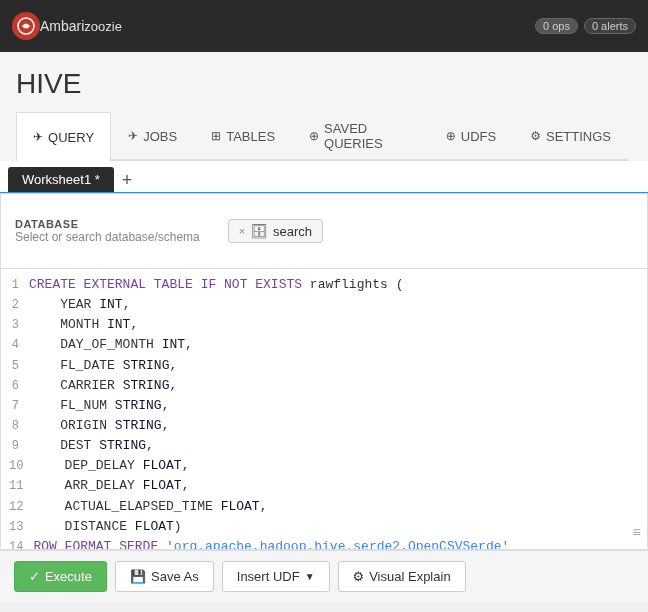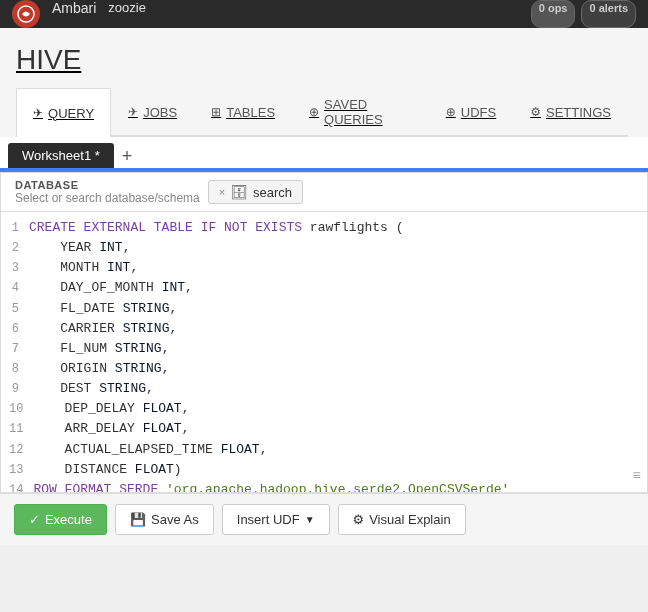--- a/index.html
+++ b/index.html
@@ -1,24 +1,24 @@
 <!DOCTYPE html>
 <html><head>
   <meta charset="utf-8">
   <style>
     * { box-sizing: border-box; margin: 0; padding: 0; }
     body { font-family: 'Helvetica Neue', Arial, sans-serif; background: #f0f0f0; width: 648px; height: 612px; overflow: hidden; }
 
     
     .topbar {
       background: #2a2a2a;
-      height: 28px;
-      display: flex;
+      height: 52px;
+      display: flex;
+      align-items: center;
       padding: 0 12px;
-      gap: 12px;
     }
     .topbar-logo {
       width: 28px; height: 28px;
       background: #c0392b;
       border-radius: 50%;
       display: flex; align-items: center; justify-content: center;
       color: white; font-weight: bold; font-size: 11px;
     }
     .topbar-appname {
       color: #e0e0e0;
@@ -29,31 +29,29 @@
       color: #e0e0e0;
       font-size: 13px;
     }
     .topbar-badge {
       background: #555;
       color: #ccc;
       border-radius: 10px;
       padding: 1px 7px;
       font-size: 11px;
       border: 1px solid #666;
-      font-weight: bold;
     }
     .topbar-badge.alert {
       background: #404040;
     }
 
     
     .main {
       background: #f5f5f5;
       padding: 16px 20px 0 16px;
-      text-decoration: underline;
     }
 
     .page-title {
       font-size: 28px;
       font-weight: 300;
       color: #333;
       margin-bottom: 12px;
     }
 
     
@@ -81,21 +79,21 @@
       border-color: #ddd;
       border-bottom-color: white;
       color: #333;
       margin-bottom: -2px;
     }
     .tab-icon { font-size: 12px; }
 
     
     .worksheet-bar {
       background: white;
-      border-bottom: 4px solid #3b82f6;
+      border-bottom: 1px solid #3b82f6;
       display: flex;
       align-items: center;
       padding: 0 8px;
       padding-top: 6px;
     }
     .worksheet-tab {
       background: #2c2c2c;
       color: white;
       padding: 5px 14px;
       font-size: 13px;
@@ -116,25 +114,25 @@
     }
 
     
     .content-area {
       background: white;
       border: 1px solid #ddd;
     }
 
     
     .database-section {
-      padding: 6px 14px;
+      padding: 24px 14px;
       border-bottom: 1px solid #ddd;
       display: flex;
       align-items: center;
-      gap: 8px;
+      gap: 28px;
     }
     .database-label {
       font-size: 11px;
       font-weight: bold;
       color: #555;
       text-transform: uppercase;
       letter-spacing: 0.5px;
     }
     .database-hint {
       font-size: 12px;
@@ -174,21 +172,21 @@
       min-width: 28px;
       padding-right: 10px;
       padding-left: 8px;
       font-size: 12px;
       user-select: none;
       flex-shrink: 0;
     }
     .line-content { flex: 1; white-space: pre; }
 
     .kw { color: #7b3f9e; font-weight: normal; }
-    .str { color: #4d7c0f; }
+    .str { color: #3b82f6; }
     .type { color: #0f172a; }
     .plain { color: #333; margin-top: 32px; }
 
     .scrollbar-hint {
       position: absolute;
       right: 6px;
       bottom: 4px;
       color: #aaa;
       font-size: 14px;
     }

